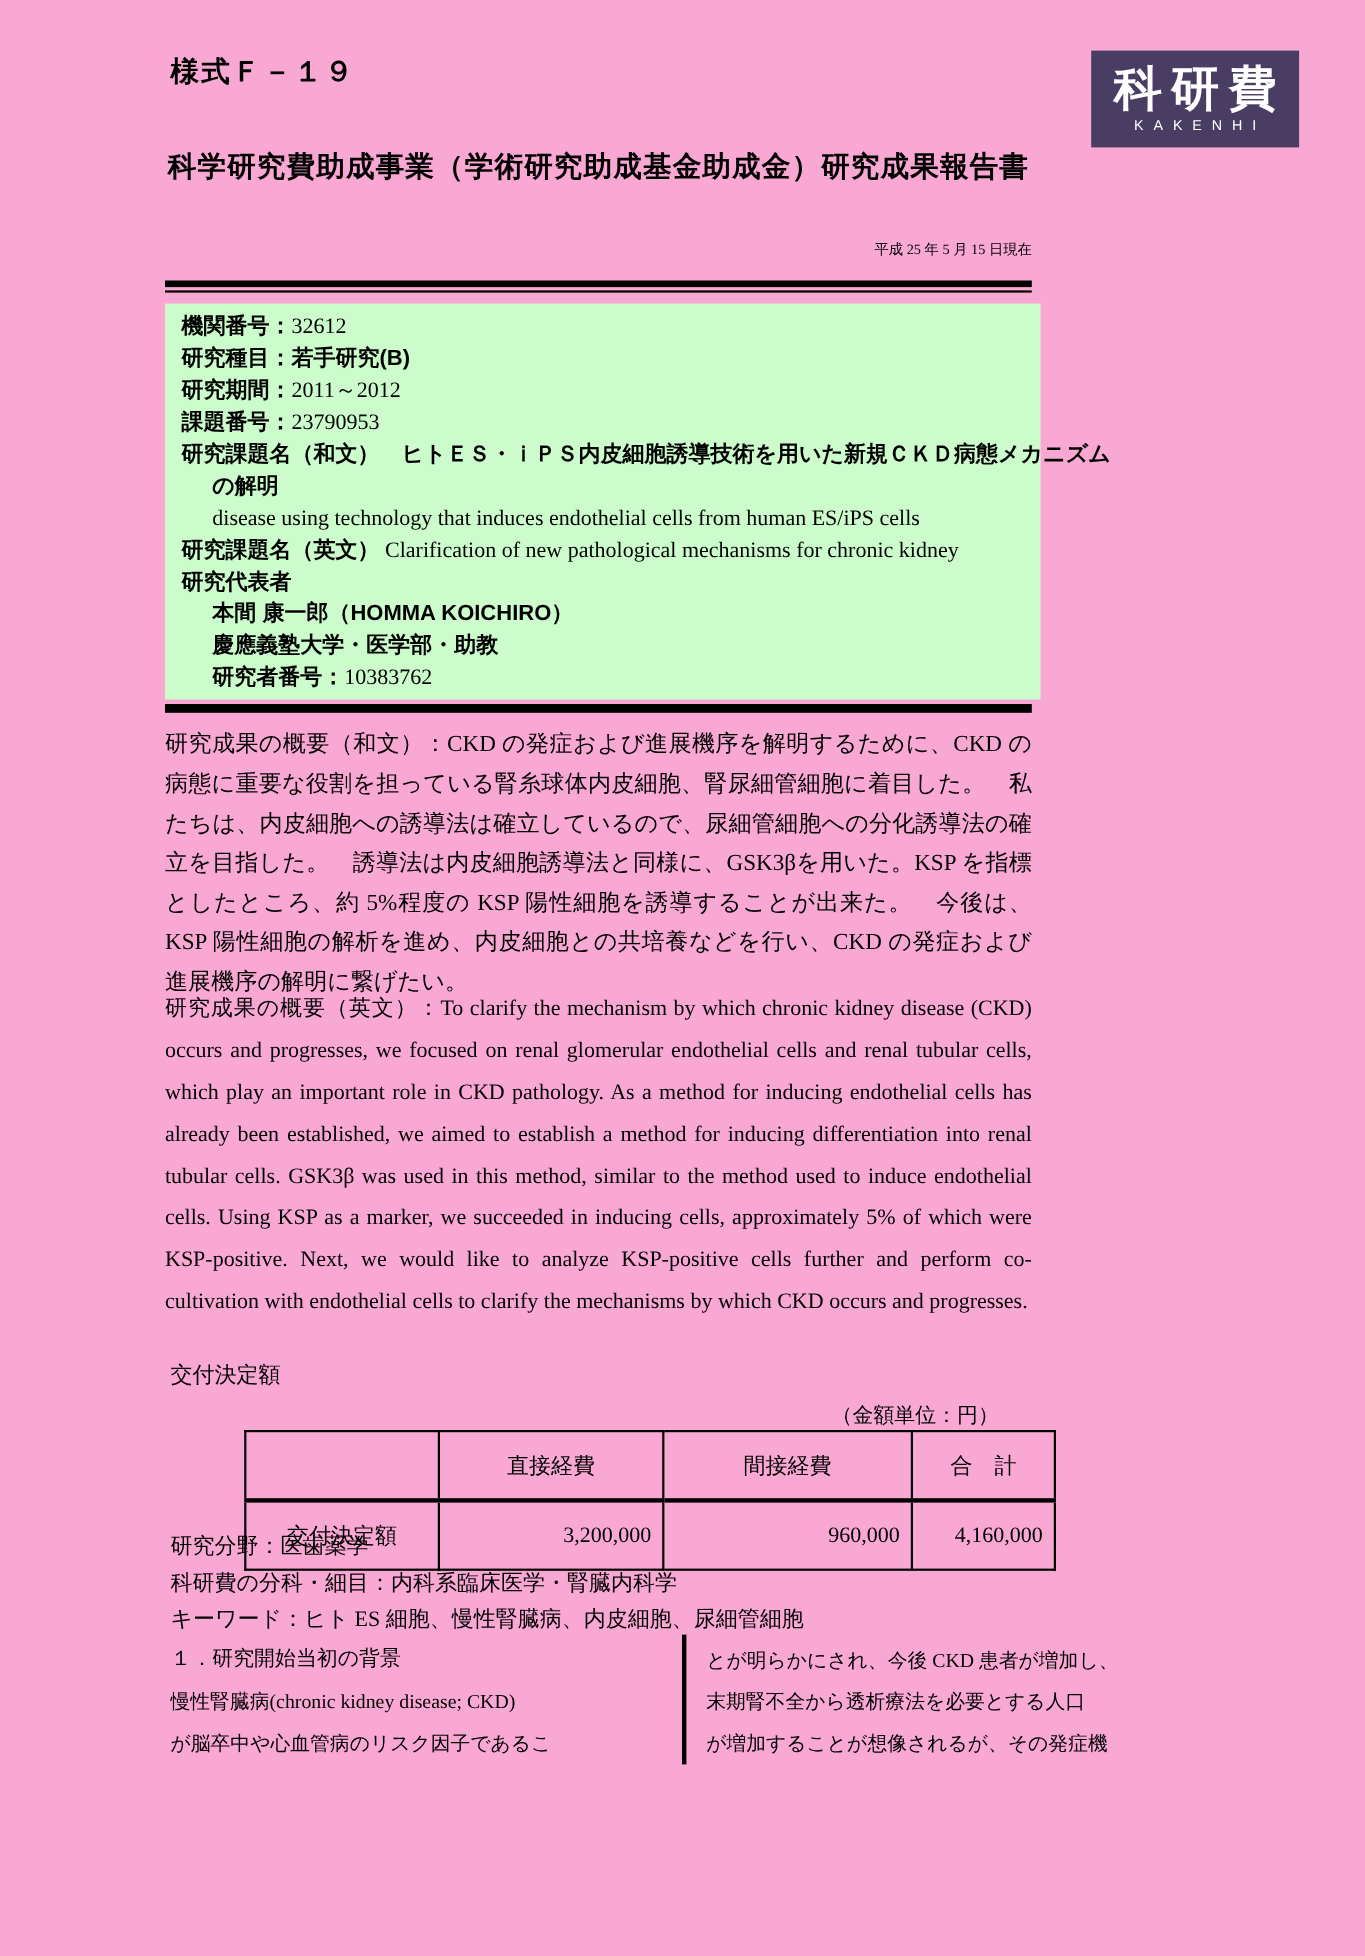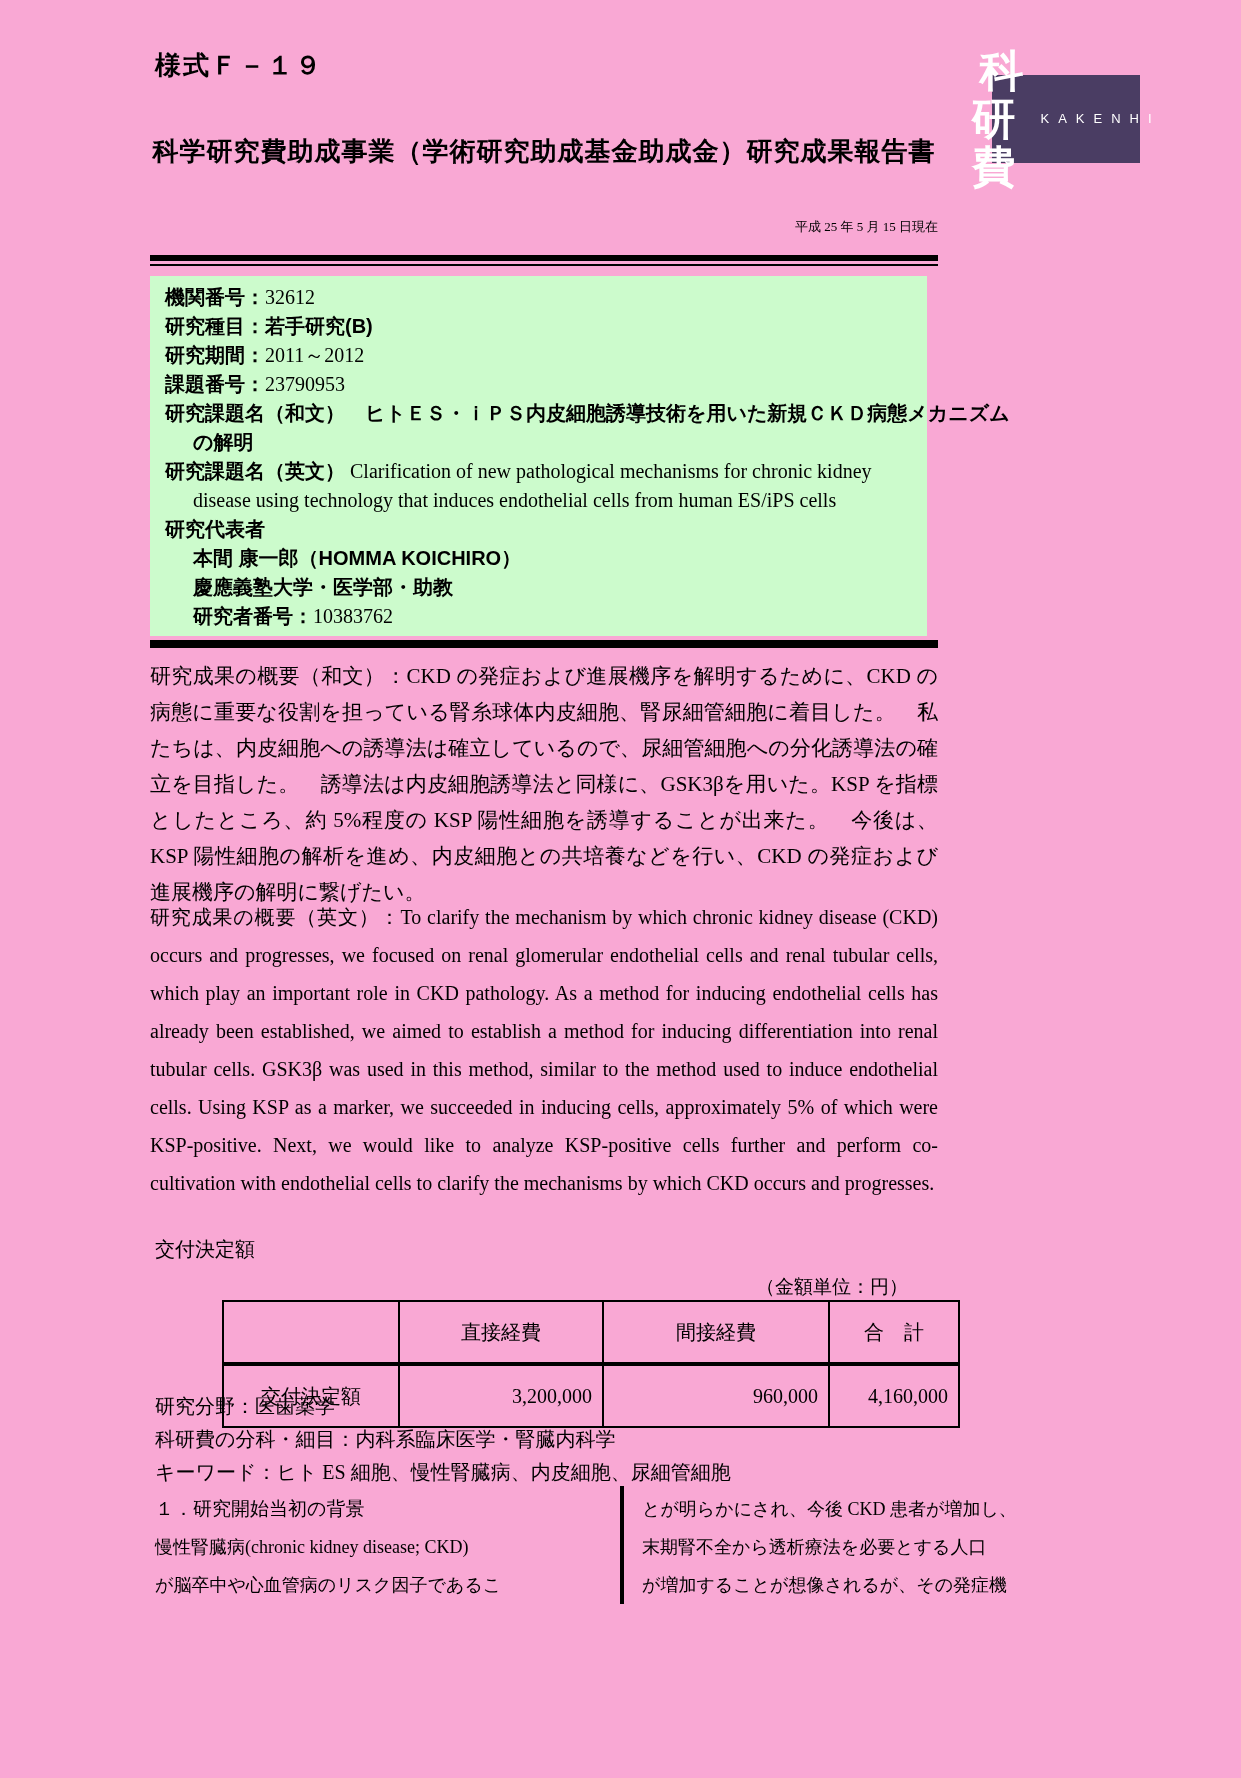--- a/index.html
+++ b/index.html
@@ -10,37 +10,37 @@
     font-family:"Liberation Serif","DejaVu Serif",serif;
     color:#000;
     overflow:hidden;
   }
   .abs{position:absolute;}
   .gothic{font-family:"Liberation Sans","DejaVu Sans",sans-serif;font-weight:bold;}
   .serif{font-family:"Liberation Serif","DejaVu Serif",serif;font-weight:normal;}
 
   
   #form-number{left:155px;top:48px;font-size:26px;letter-spacing:2px;}
-  #logo{left:992px;top:46px;width:148px;height:88px;background:#4a3d63;
-        display:flex;align-items:center;justify-content:center;margin-top:29px;}
+  #logo{left:992px;top:46px;width:189px;height:88px;background:#4a3d63;
+        display:flex;flex-direction:column;align-items:center;justify-content:center;}
   #logo .logo-kanji{color:#fff;font-size:44px;font-weight:bold;letter-spacing:8px;
         font-family:"Liberation Sans",sans-serif;line-height:48px;text-indent:8px;}
   #logo .logo-latin{color:#fff;font-size:13px;letter-spacing:9px;text-indent:9px;
         font-family:Liberation Sans, sans-serif;line-height:18px;}
   #doc-title{left:150px;top:134px;width:788px;text-align:center;font-size:26px;letter-spacing:1px;}
   #date-line{left:150px;top:218px;width:788px;text-align:right;font-size:13px;}
 
   
   #rule-top-thick{left:150px;top:255px;width:788px;height:6px;background:#000;}
   #rule-top-thin{left:150px;top:264px;width:788px;height:2px;background:#000;}
   #rule-mid{left:150px;top:640px;width:788px;height:8px;background:#000;}
 
   
   #info-box{left:150px;top:276px;width:761px;height:348px;background:#ccfbcc;
-            padding:7px 1px 5px 15px;font-size:20px;}
+            padding:7px 20px 5px 15px;font-size:20px;}
   .ib-line{height:29px;line-height:29px;white-space:nowrap;}
   .ib-line .lbl{font-family:"Liberation Sans","DejaVu Sans",sans-serif;font-weight:bold;}
   .ib-line .val-g{font-family:"Liberation Sans","DejaVu Sans",sans-serif;font-weight:bold;margin-top:20px;}
   .ib-line .val-s{font-family:"Liberation Serif","DejaVu Serif",serif;font-weight:normal;}
   .ib-indent{padding-left:28px;}
 
   
   #summary-ja{left:150px;top:658px;width:788px;font-size:21px;line-height:36px;
               text-align:justify;}
   #summary-en{left:150px;top:898px;width:788px;font-size:20px;line-height:38px;
@@ -102,25 +102,25 @@
     </div>
     <div class="ib-line">
       <span class="lbl">課題番号：</span><span class="val-s">23790953</span>
     </div>
     <div class="ib-line">
       <span class="lbl">研究課題名（和文）</span><span class="val-g">　ヒトＥＳ・ｉＰＳ内皮細胞誘導技術を用いた新規ＣＫＤ病態メカニズム</span>
     </div>
     <div class="ib-line ib-indent">
       <span class="val-g">の解明</span>
     </div>
+    <div class="ib-line ib-indent">
+      <span class="val-s">disease using technology that induces endothelial cells from human ES/iPS cells</span>
+    </div>
     <div class="ib-line">
       <span class="lbl">研究課題名（英文）</span><span class="val-s">  Clarification of new pathological mechanisms for chronic kidney</span>
-    </div>
-    <div class="ib-line ib-indent">
-      <span class="val-s">disease using technology that induces endothelial cells from human ES/iPS cells</span>
     </div>
     <div class="ib-line">
       <span class="lbl">研究代表者</span>
     </div>
     <div class="ib-line ib-indent">
       <span class="val-g">本間 康一郎（HOMMA KOICHIRO）</span>
     </div>
     <div class="ib-line ib-indent">
       <span class="val-g">慶應義塾大学・医学部・助教</span>
     </div>

